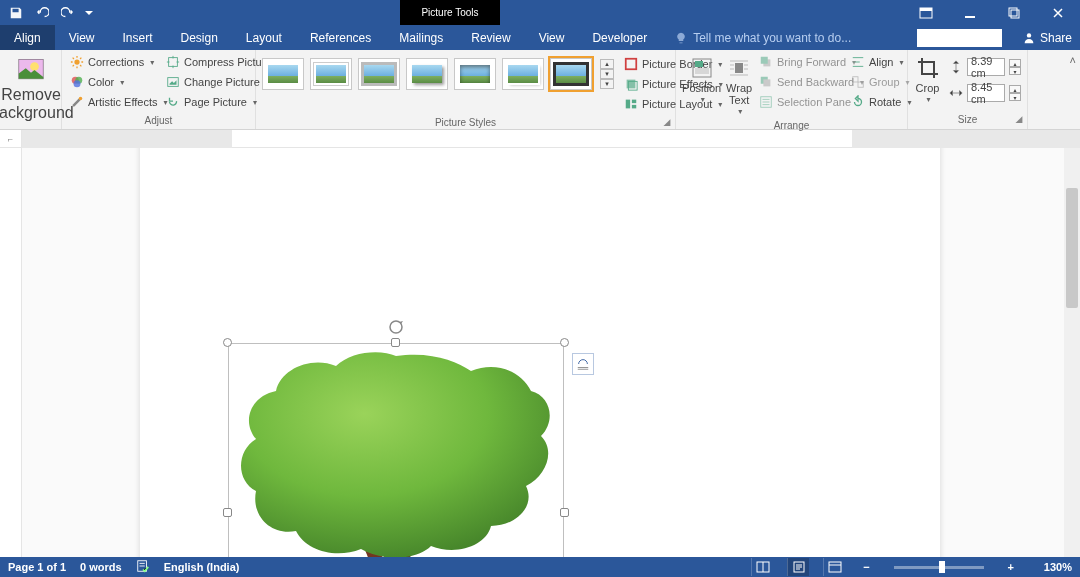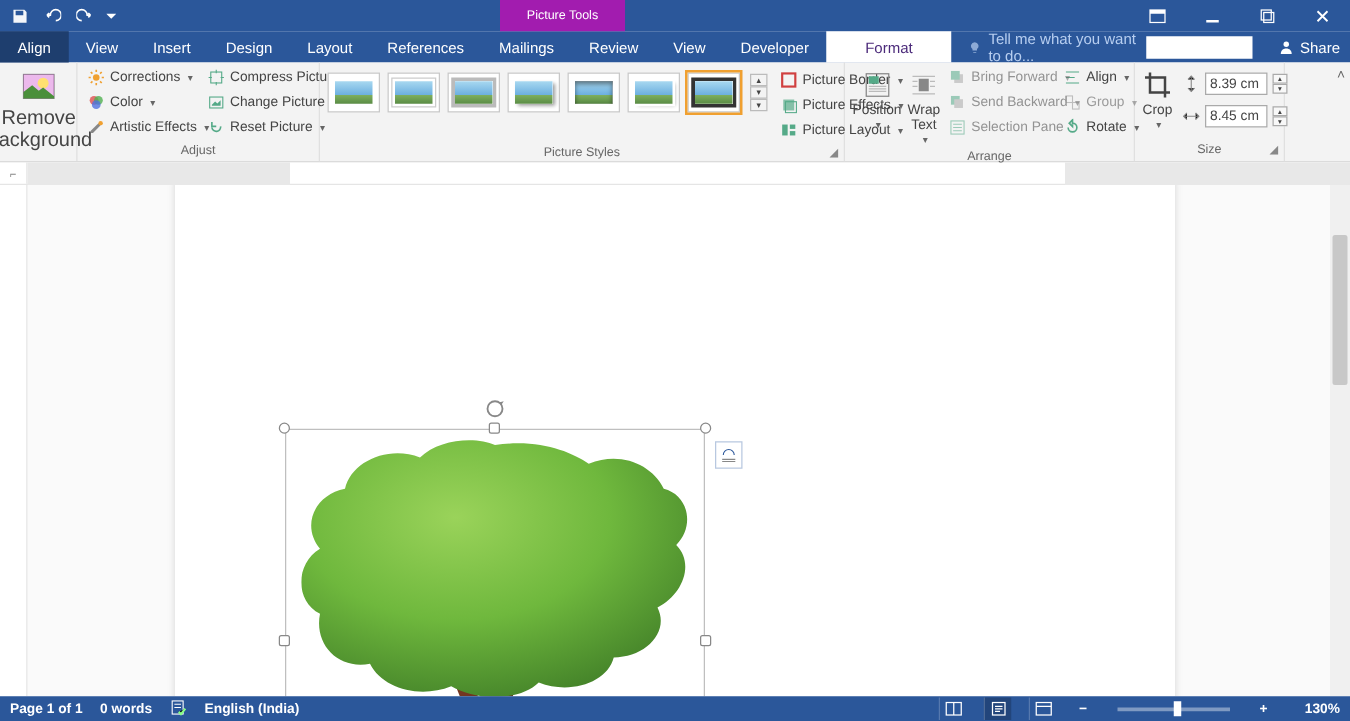--- a/index.html
+++ b/index.html
@@ -13,21 +13,21 @@
     --grey-light: #e6e6e6;
     --text-white: #ffffff;
     --text-grey: #444;
     --tellme: #b7cef0;
   }
   
   .titlebar { height: 25px; background: var(--blue-dark); display: flex; align-items: center; color: var(--text-white); font-size: 11px; }
   .titlebar .qat { display:flex; align-items:center; gap:2px; padding-left:4px; }
   .titlebar .qat .icon-btn { width:24px; height:22px; display:flex; align-items:center; justify-content:center; cursor:pointer; }
   .titlebar .title-center { flex:1; text-align:right; }
-  .titlebar .pic-tools { width:100px; text-align:center; background:#a21caf; font-size:10px; height:25px; line-height:25px; margin-left:-100px; }
+  .titlebar .pic-tools { width:100px; text-align:center; background:#000000; font-size:10px; height:25px; line-height:25px; margin-left:-100px; }
   .titlebar .syscontrols { display:flex; align-items:center; }
   .titlebar .syscontrols .sys { width:44px; height:25px; display:flex; align-items:center; justify-content:center; cursor:pointer; }
   
   .tabbar { height: 25px; background: var(--blue-dark); display:flex; align-items:stretch; color:var(--text-white); font-size:12px; }
   .tab { padding: 0 14px; display:flex; align-items:center; cursor:pointer; }
   .tab.file { background: var(--blue-darker); }
   .tab.format { background:#fff; color:#4b2a7a; }
   .pic-tools-tab { width:100px; justify-content:center; }
   .tellme { flex:1; display:flex; align-items:center; color:var(--tellme); gap:6px; padding-left:14px; }
   .tellme svg { opacity:.7; }
@@ -47,21 +47,21 @@
   .dd { font-size:8px; color:#666; margin-left:2px; }
   
   .gallery { display:flex; gap:6px; align-items:center; padding-top:6px; }
   .thumb { width:42px; height:32px; border:1px solid #c8c8c8; background:#fff; display:flex; align-items:center; justify-content:center; cursor:pointer; position:relative; }
   .thumb.sel { outline:2px solid #f0a030; }
   .thumb-img { width:30px; height:18px; background:linear-gradient(#a8d8f0,#6db0e0 60%,#7fb060 60%,#5a8c45); }
   .gal-spin { width:14px; display:flex; flex-direction:column; margin-left:2px; }
   .gal-spin div { height:10px; border:1px solid #bbb; font-size:7px; display:flex; align-items:center; justify-content:center; cursor:pointer; }
   
   .size-field { display:flex; align-items:center; gap:4px; }
-  .size-input { width:50px; height:18px; border:1px solid #aaa; background:#fff; display:flex; align-items:center; padding:0 3px; font-size:11px; }
+  .size-input { width:38px; height:18px; border:1px solid #aaa; background:#fff; display:flex; align-items:center; padding:0 3px; font-size:11px; }
   .spin { display:flex; flex-direction:column; }
   .spin div { width:12px; height:8px; border:1px solid #aaa; font-size:6px; display:flex; align-items:center; justify-content:center; cursor:pointer; background:#f8f8f8; }
   
   .ruler-area { height:18px; background:#fff; border-bottom:1px solid #e5e5e5; display:flex; }
   .ruler-corner { width:22px; border-right:1px solid #e5e5e5; display:flex; align-items:center; justify-content:center; font-size:9px; color:#888; }
   .h-ruler { flex:1; position:relative; font-size:8px; color:#777; }
   .h-ruler .shade { position:absolute; top:0; height:18px; background:#e8e8e8; }
   
   .docarea { position:absolute; top:148px; left:0; right:0; bottom:20px; background:#fafafa; overflow:hidden; }
   .v-ruler { position:absolute; left:0; top:0; bottom:0; width:22px; background:#fff; border-right:1px solid #e5e5e5; font-size:8px; color:#777; }
@@ -147,21 +147,20 @@
   <div class="tab file">Align</div>
   <div class="tab">View</div>
   <div class="tab">Insert</div>
   <div class="tab">Design</div>
   <div class="tab">Layout</div>
   <div class="tab">References</div>
   <div class="tab">Mailings</div>
   <div class="tab">Review</div>
   <div class="tab">View</div>
   <div class="tab">Developer</div>
-  <div class="tab format pic-tools-tab">Format</div>
   <div class="tellme">
     <svg width="12" height="12" viewBox="0 0 16 16">
         <path fill="#b7cef0" d="M8 1a5 5 0 00-3 9v2h6v-2a5 5 0 00-3-9zM6 14h4v1H6z"></path>
       </svg>
     <span>Tell me what you want to do...</span>
   </div>
   <div class="share-area">
     <div class="search-box"></div>
     <div class="share-btn">
       <svg width="14" height="14" viewBox="0 0 16 16">
@@ -233,21 +232,21 @@
           <svg width="14" height="14" viewBox="0 0 16 16">
               <rect x="2" y="3" width="12" height="10" fill="none" stroke="#5a8"></rect>
               <path fill="#5a8" d="M4 10l3-3 2 2 3-3v5H4z"></path>
             </svg>
           <span>Change Picture</span>
         </div>
         <div class="stackitem">
           <svg width="14" height="14" viewBox="0 0 16 16">
               <path fill="none" stroke="#5a8" stroke-width="1.5" d="M4 8a4 4 0 108-1M4 3v4h4"></path>
             </svg>
-          <span>Reset Picture</span>
+          <span>Page Picture</span>
             <span class="dd">▾</span>
         </div>
       </div>
     </div>
     <div class="group-label">Adjust</div>
   </div>
 
   <div class="group" style="width:420px;">
     <div class="group-body">
       <div class="gallery">

